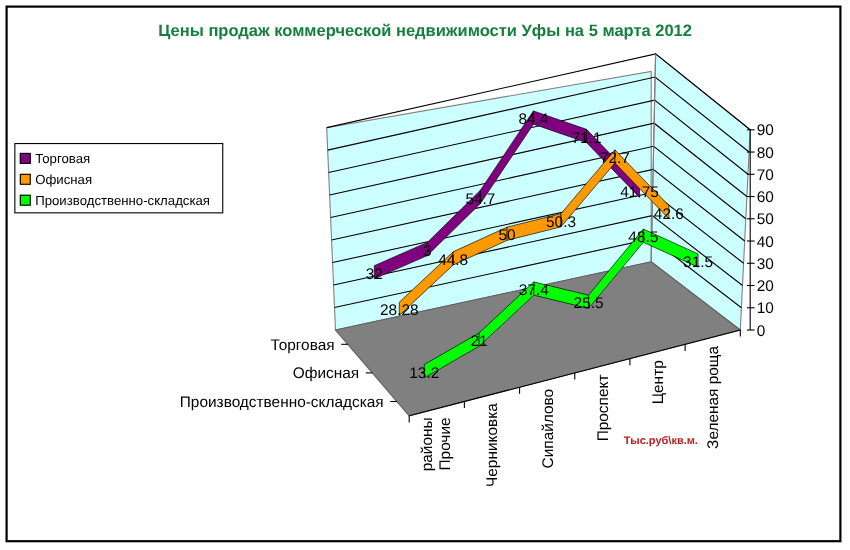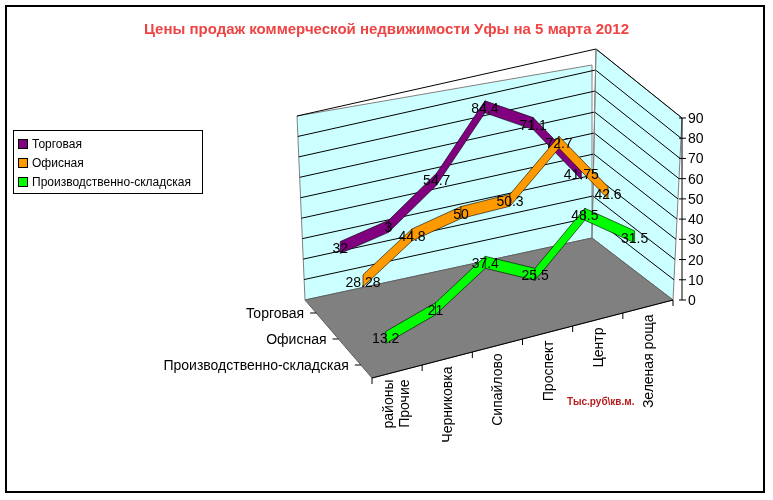--- a/index.html
+++ b/index.html
@@ -1,21 +1,21 @@
 <!DOCTYPE html>
 <html><head>
   <meta charset="utf-8">
   <style>
     html, body { margin: 0; padding: 0; background: #ffffff; }
     body { width: 773px; height: 500px; position: relative; overflow: hidden;
            font-family: "Liberation Sans", sans-serif; }
     #frame { position: absolute; left: 5px; top: 5px; width: 760px; height: 488px;
              border: 2px solid #000; box-sizing: border-box; background: #fff; }
     #title { position: absolute; left: 0; top: 20px; width: 773px; text-align: center;
-             font-size: 15px; font-weight: bold; color: #ef4444; }
+             font-size: 15px; font-weight: bold; color: #15803d; }
     #legend { position: absolute; left: 13px; top: 130px; width: 190px; height: 64px;
               border: 1px solid #000; background: #fff; box-sizing: border-box; padding: 3px 4px; }
     .leg-item { display: flex; align-items: center; height: 19px; font-size: 12px; color: #000; }
     .leg-swatch { width: 8px; height: 8px; border: 1px solid #000; margin-right: 4px; flex: none; }
     #chart-svg { position: absolute; left: 0; top: 0; }
     #unit-label { position: absolute; left: 567px; top: 396px; font-size: 10px; font-weight: bold; color: #b91c1c; }
     .svg-text { font-family: "Liberation Sans", sans-serif; }
   </style>
 </head>
 <body>

